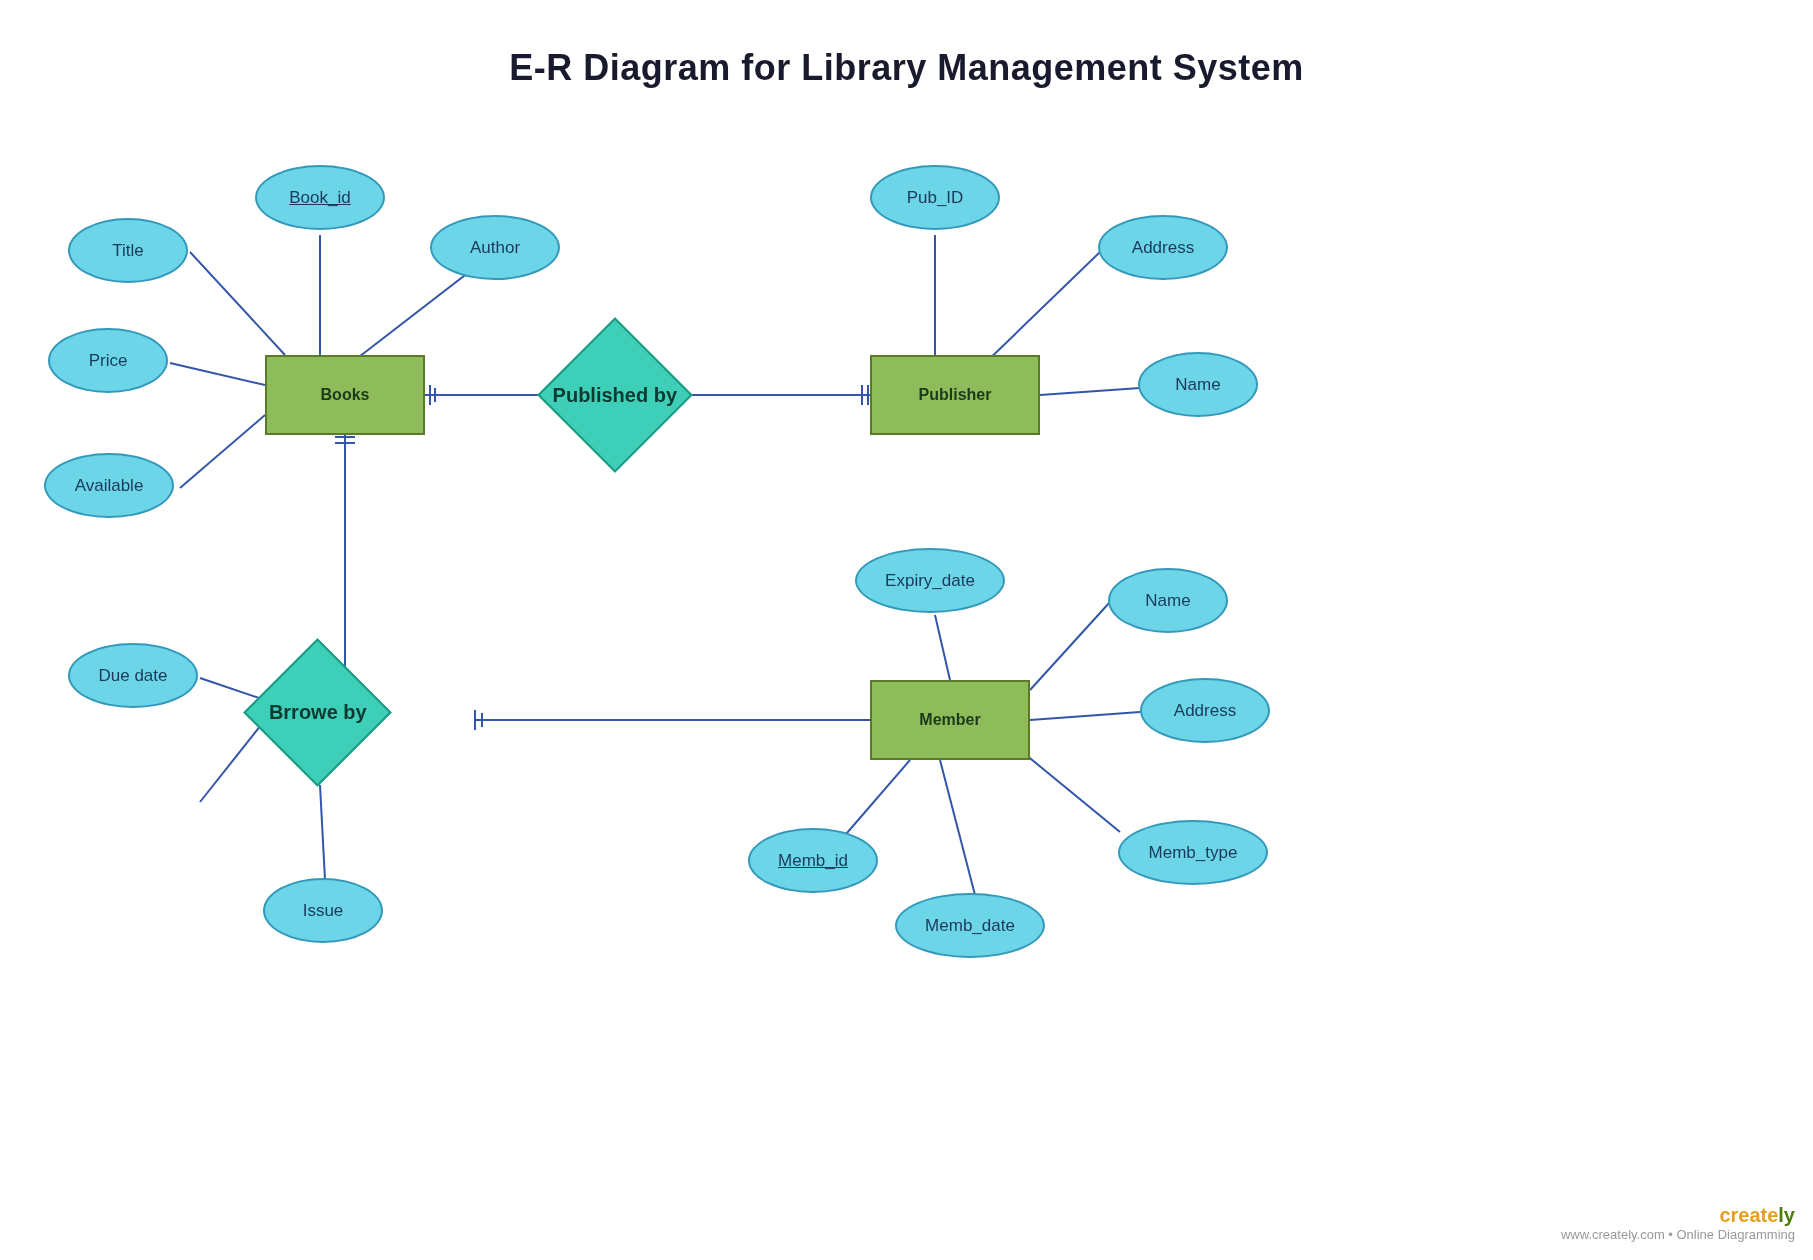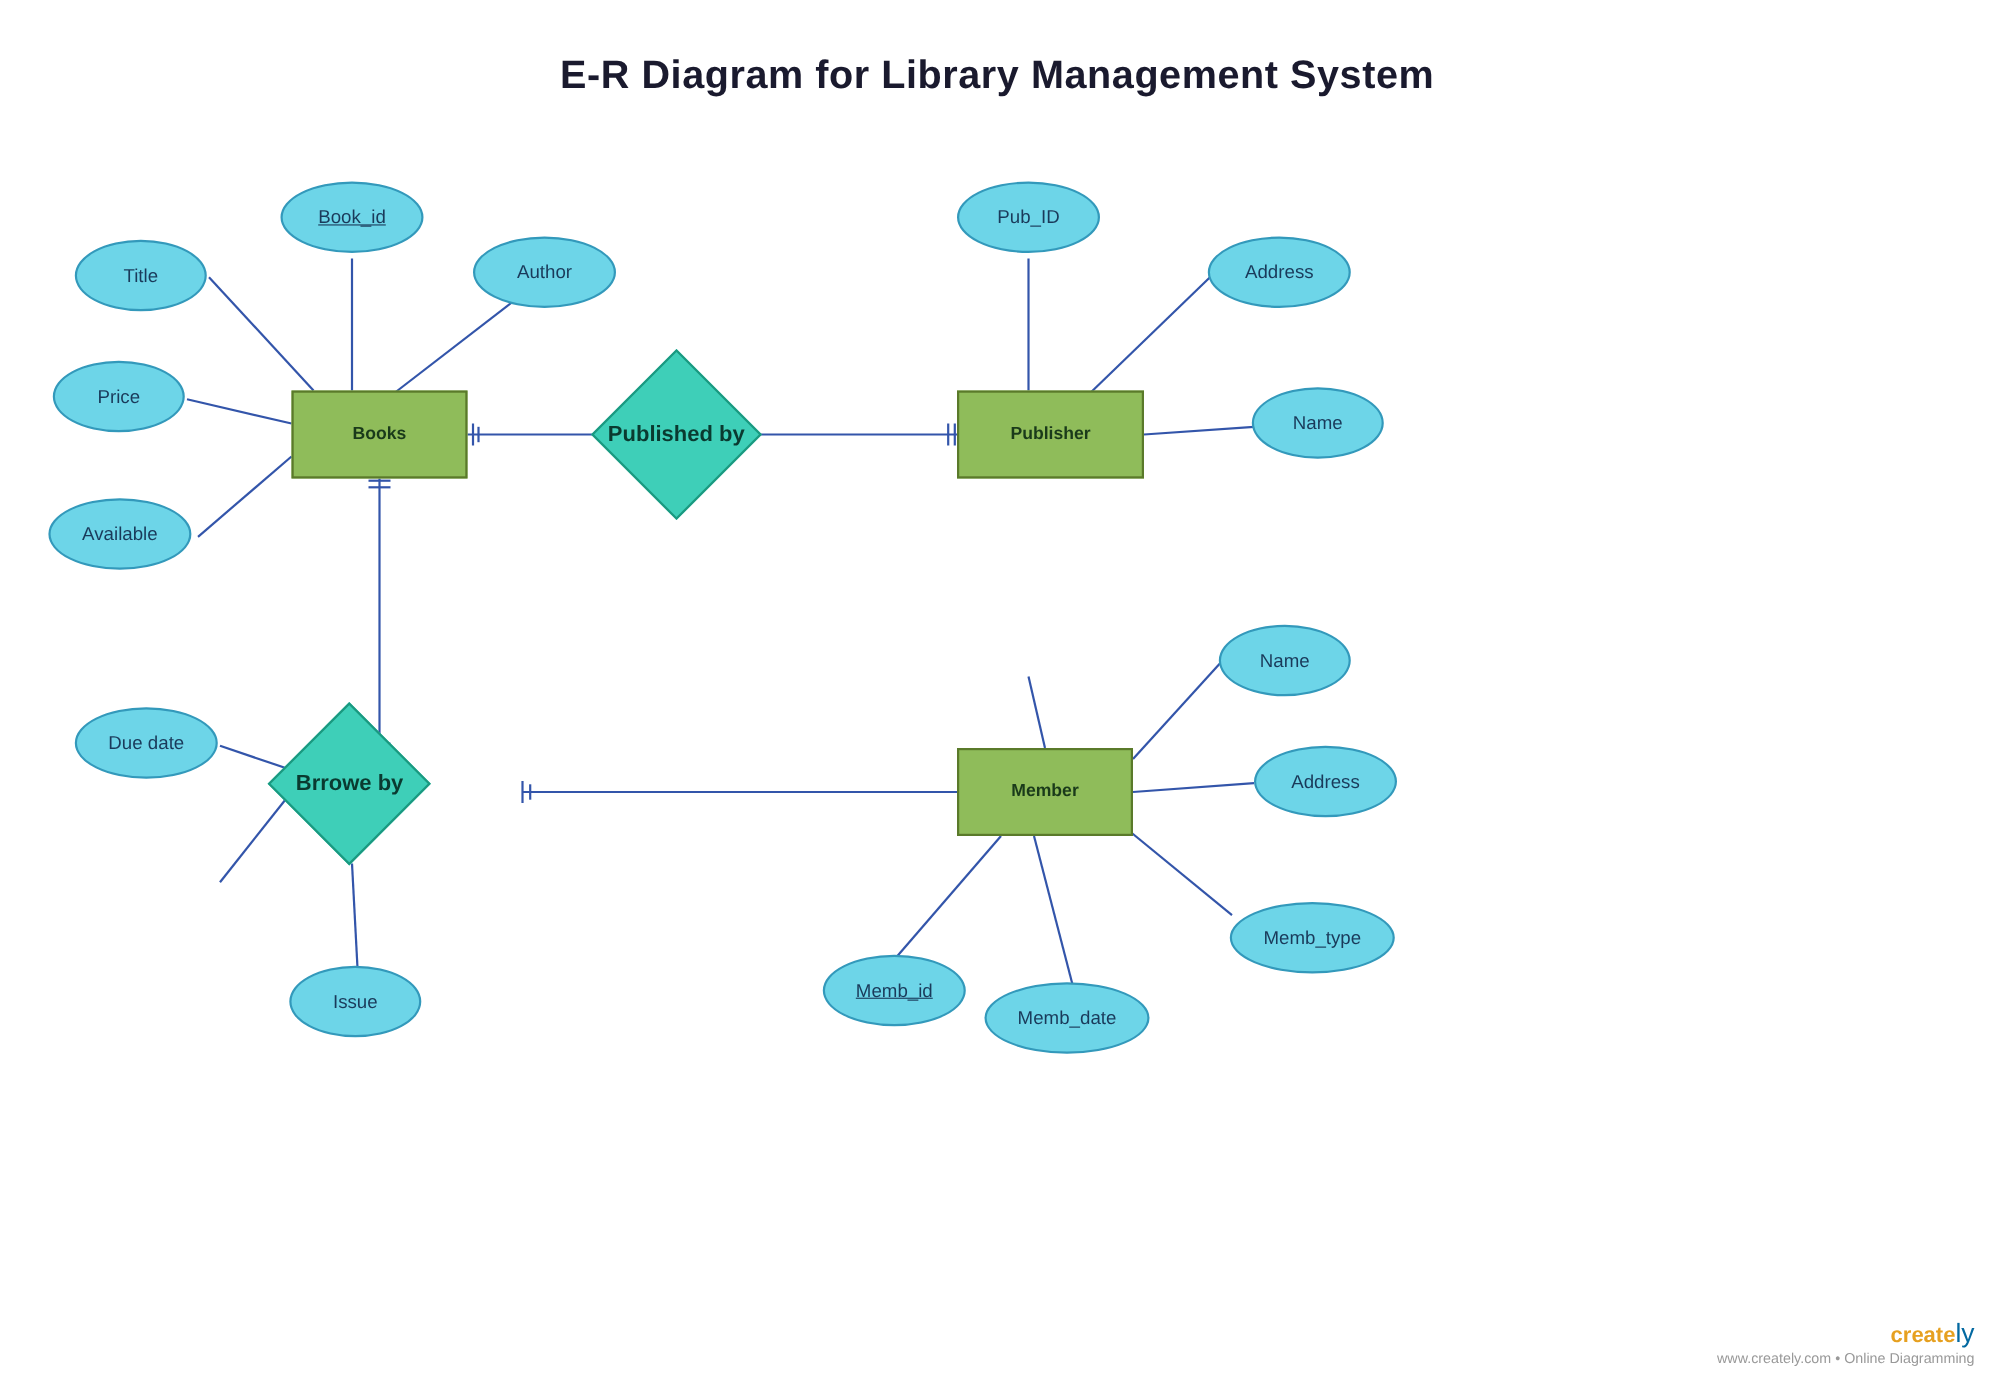--- a/index.html
+++ b/index.html
@@ -82,23 +82,23 @@
       font-size: 13px;
       color: #999;
       text-align: right;
     }
     .watermark span.brand {
       color: #e6a020;
       font-weight: bold;
       font-size: 20px;
     }
     .watermark span.brand2 {
-      color: #0369a1;
-      font-weight: normal;
-      font-size: 24px;
+      color: #4d7c0f;
+      font-weight: bold;
+      font-size: 20px;
     }
   </style>
 </head>
 <body>
 
 <div id="diagram-container">
   <h1>E-R Diagram for Library Management System</h1>
 
   <svg id="lines">
 
@@ -196,30 +196,33 @@
   <div class="er-attr" style="left:870px; top:165px; width:130px; height:65px;">
     <span>Pub_ID</span>
   </div>
   <div class="er-attr" style="left:1098px; top:215px; width:130px; height:65px;">
     <span>Address</span>
   </div>
   <div class="er-attr" style="left:1138px; top:352px; width:120px; height:65px;">
     <span>Name</span>
   </div>
 
+  <div class="er-attr" style="left:855px; top:548px; width:150px; height:65px;">
+    <span>Expiry_date</span>
+  </div>
   <div class="er-attr" style="left:1108px; top:568px; width:120px; height:65px;">
     <span>Name</span>
   </div>
   <div class="er-attr" style="left:1140px; top:678px; width:130px; height:65px;">
     <span>Address</span>
   </div>
   <div class="er-attr" style="left:1118px; top:820px; width:150px; height:65px;">
     <span>Memb_type</span>
   </div>
-  <div class="er-attr primary-key" style="left:748px; top:868px; width:130px; height:65px;">
+  <div class="er-attr primary-key" style="left:748px; top:828px; width:130px; height:65px;">
     <span>Memb_id</span>
   </div>
   <div class="er-attr" style="left:895px; top:893px; width:150px; height:65px;">
     <span>Memb_date</span>
   </div>
 
   <div class="er-attr" style="left:68px; top:643px; width:130px; height:65px;">
     <span>Due date</span>
   </div>
   <div class="er-attr" style="left:263px; top:878px; width:120px; height:65px;">

